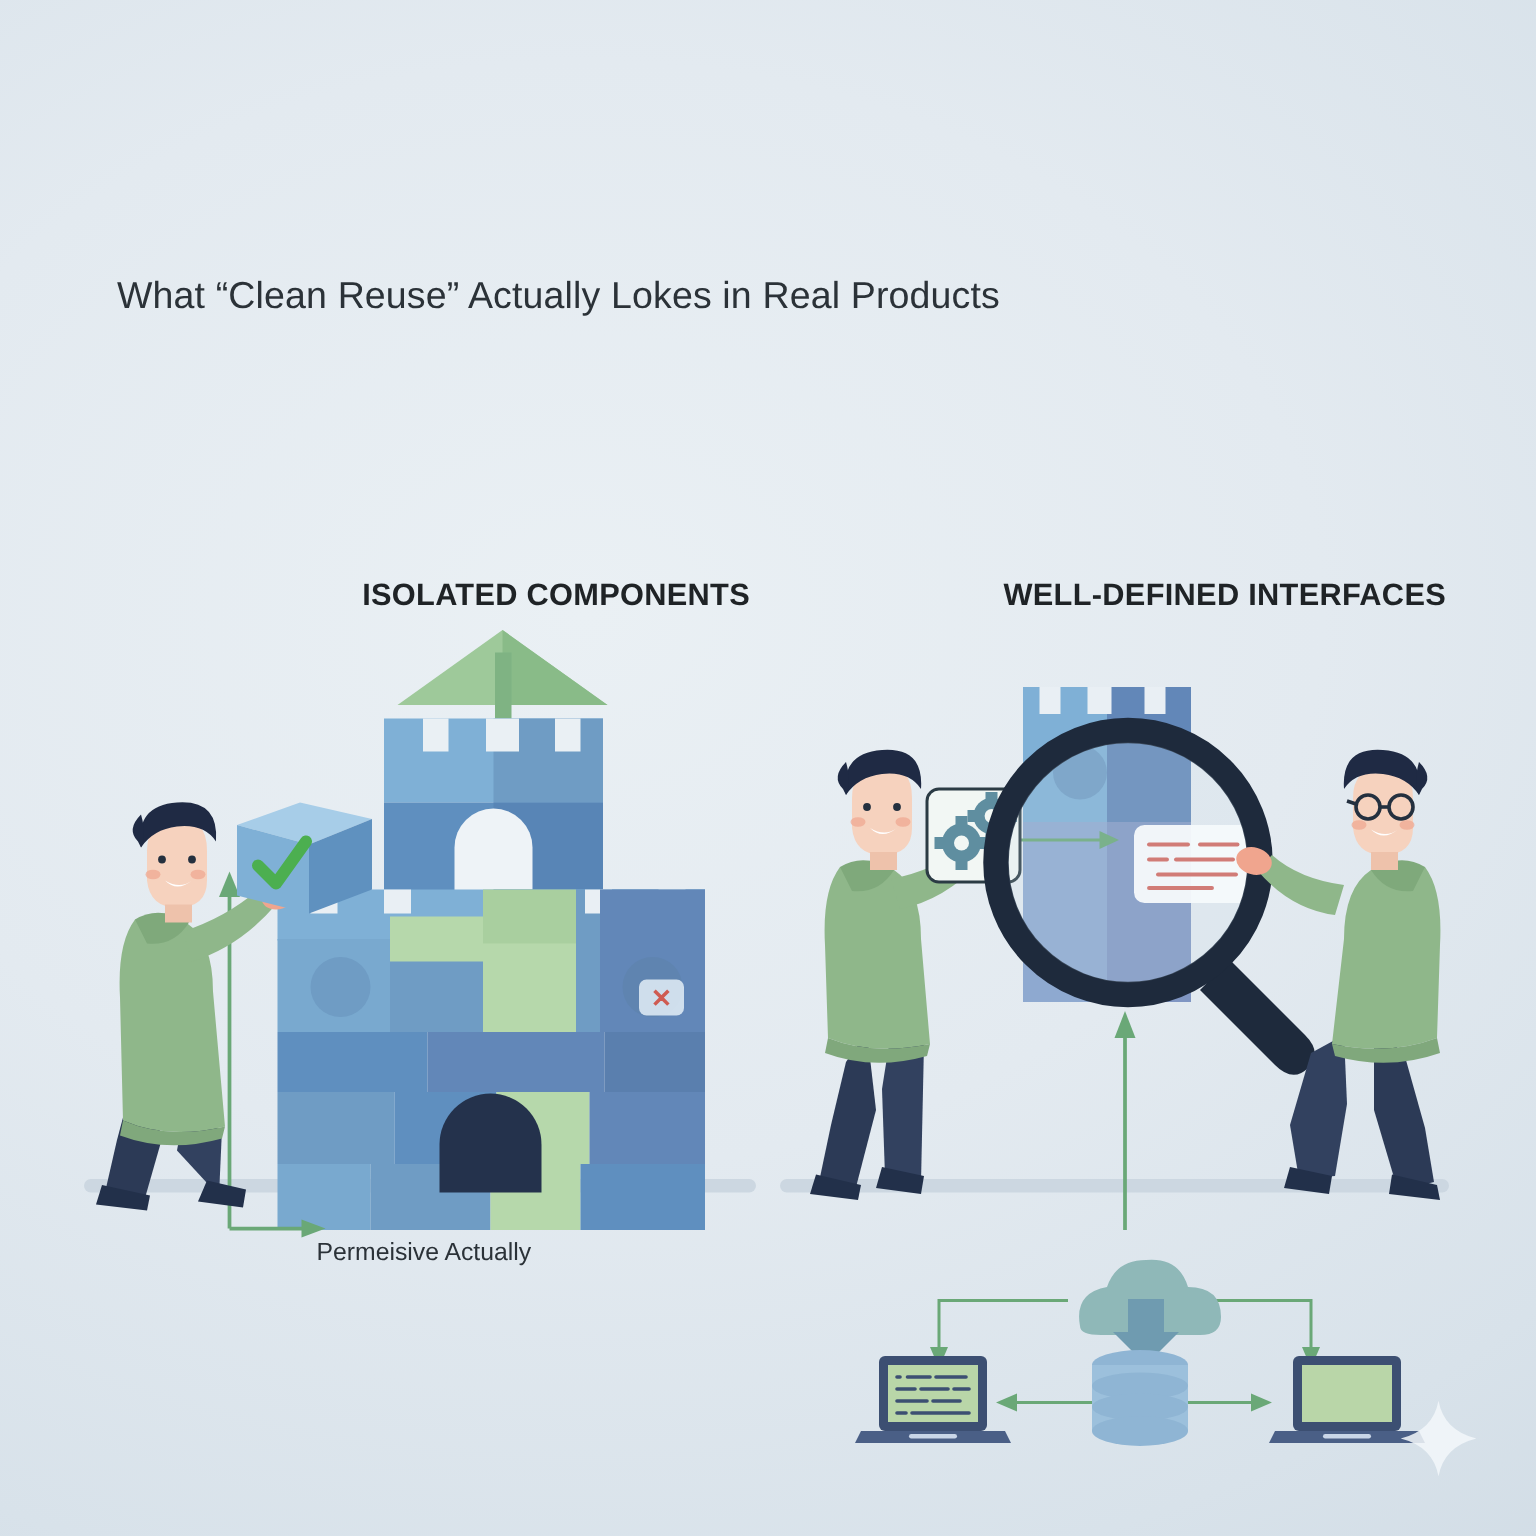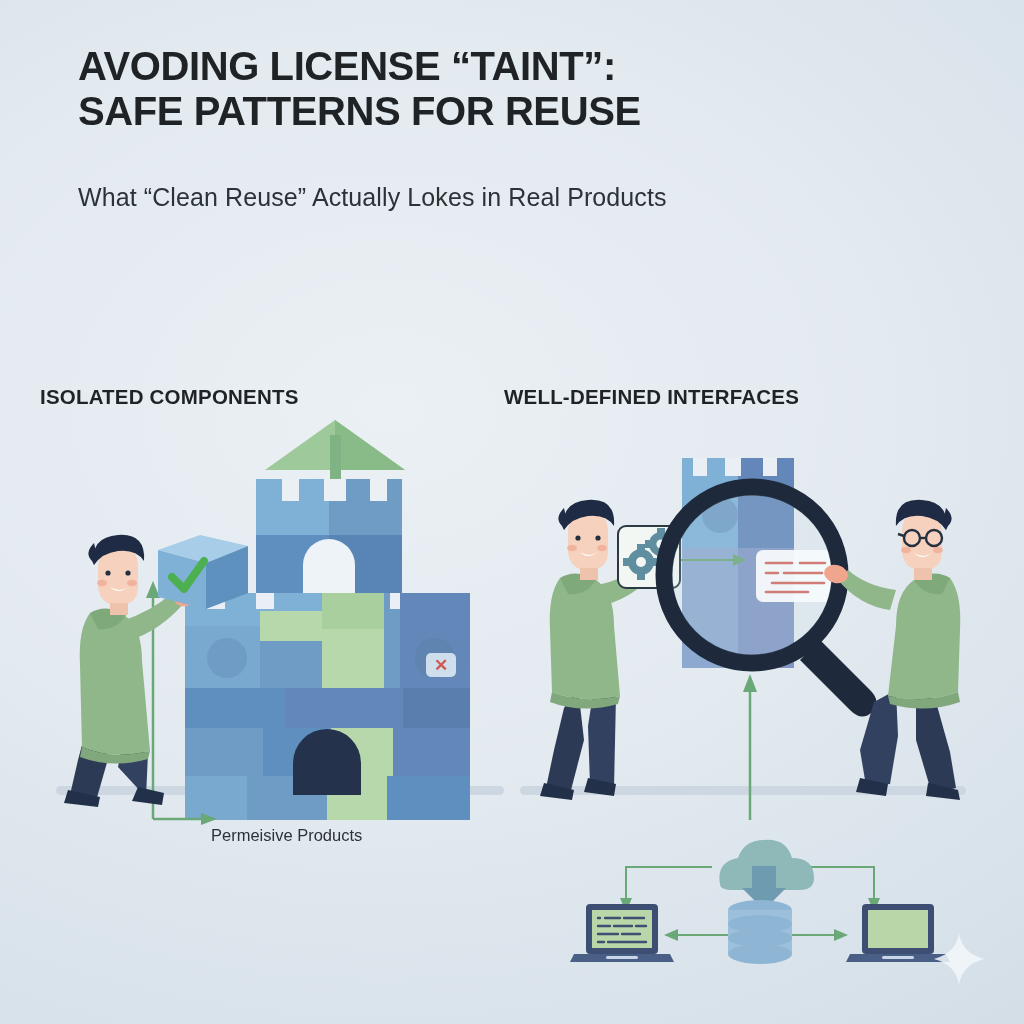--- a/index.html
+++ b/index.html
@@ -23,21 +23,21 @@
     text-transform:uppercase;
   }
   #title .l2{display:block;}
   #subtitle{
     position:absolute;left:78px;top:183px;width:900px;
     font-size:25px;font-weight:400;color:#2b3238;letter-spacing:0.1px;
   }
   .section-heading{
     position:absolute;top:385px;
     font-size:20.5px;font-weight:bold;color:#1f2326;
-    letter-spacing:0.2px;text-align:left;
+    letter-spacing:0.2px;text-align:right;
   }
   #heading-left{left:40px;width:460px;}
   #heading-right{left:504px;width:460px;}
 
   #caption-permissive{
     position:absolute;left:211px;top:826px;
     font-size:16.5px;color:#2b3238;white-space:nowrap;
   }
 
   
@@ -52,24 +52,20 @@
   #sparkle{position:absolute;right:38px;bottom:38px;width:54px;height:54px;opacity:.85;}
 
   svg{display:block;overflow:visible;}
   .abs{position:absolute;}
 </style>
 </head>
 <body>
 
 <div id="stage">
 
-  <div id="title">
-    <span>AVODING LICENSE “TAINT”:</span>
-    <span class="l2">SAFE PATTERNS FOR REUSE</span>
-  </div>
   <div id="subtitle">What “Clean Reuse” Actually Lokes in Real Products</div>
 
   <div id="heading-left" class="section-heading">ISOLATED COMPONENTS</div>
   <div id="heading-right" class="section-heading">WELL-DEFINED INTERFACES</div>
 
   <div id="ground-left" class="ground"></div>
   <div id="ground-right" class="ground"></div>
 
   <svg class="abs" style="left:60px;top:415px;" width="450" height="390" viewBox="0 0 450 390">
 
@@ -334,19 +330,19 @@
     </g>
 
     <g>
       <rect x="302" y="72" width="72" height="50" rx="4" fill="#3c4f72"></rect>
       <rect x="308" y="78" width="60" height="38" fill="#b9d6a8"></rect>
       <path d="M290 122 L386 122 L390 130 L286 130 Z" fill="#4a5f86"></path>
       <rect x="322" y="124" width="32" height="3" rx="1.5" fill="#c9d6e8"></rect>
     </g>
   </svg>
 
-  <div id="caption-permissive">Permeisive Products</div>
+  <div id="caption-permissive">Permeisive Actually</div>
 
   <svg id="sparkle" viewBox="0 0 60 60">
     <path d="M30 2 Q34 24 58 30 Q34 36 30 58 Q26 36 2 30 Q26 24 30 2 Z" fill="#f4f8fb"></path>
   </svg>
 
 </div>
 
 </body></html>

